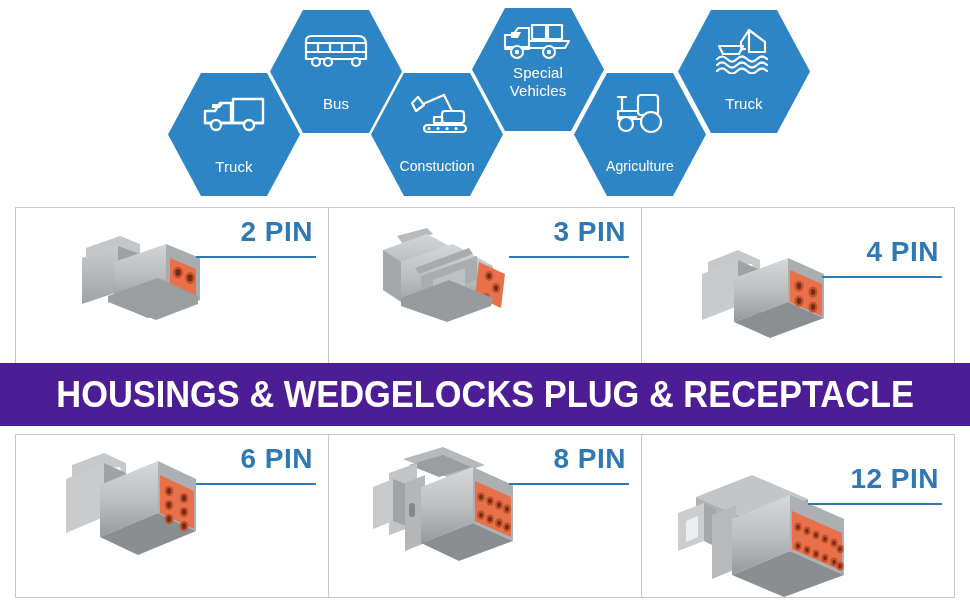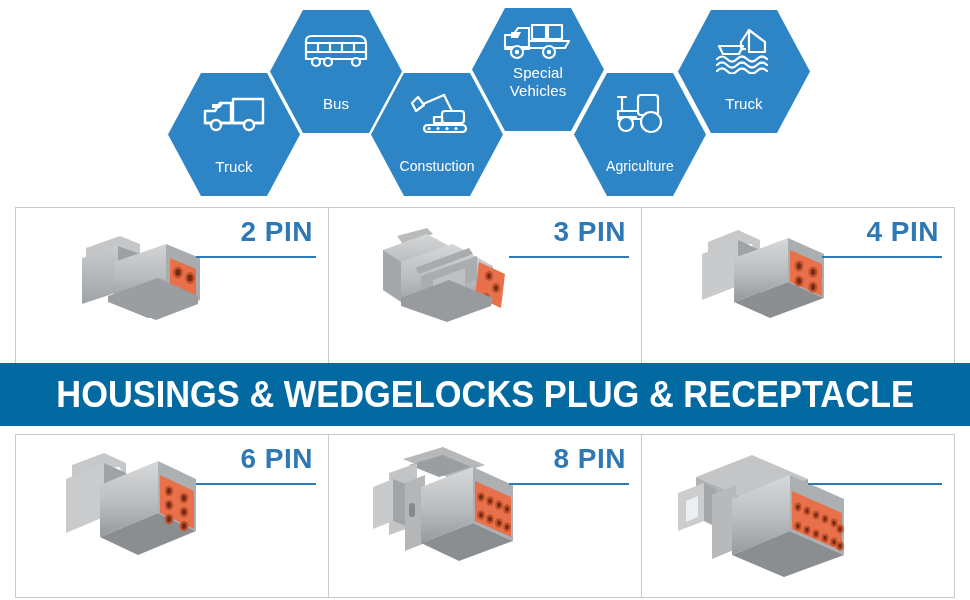--- a/index.html
+++ b/index.html
@@ -81,21 +81,21 @@
   #grid-bottom { top: 434px; height: 164px; }
 
   .cell {
     flex: 1 1 0;
     position: relative;
     box-sizing: border-box;
     border-right: 1px solid #c9c9c9;
     background: #ffffff;
     overflow: hidden;
   }
-  .cell:last-child { border-right: none; }
+  .cell:last-child { border-right: none; margin-top: 20px; }
 
   .pin-label {
     position: absolute;
     right: 15px;
     top: 8px;
     color: #2e78b5;
     font-size: 28px;
     font-weight: bold;
     letter-spacing: 0.5px;
     white-space: nowrap;
@@ -119,21 +119,21 @@
   }
   .connector svg { display: block; }
 
   
   .banner {
     position: absolute;
     left: 0;
     top: 363px;
     width: 970px;
     height: 63px;
-    background: #0369a1;
+    background: #4c1d95;
     display: flex;
     align-items: center;
     justify-content: center;
   }
   .banner-text {
     color: #ffffff;
     font-size: 37px;
     font-weight: bold;
     letter-spacing: 0px;
     white-space: nowrap;
@@ -468,15 +468,16 @@
         <ellipse cx="160" cy="89" rx="3.6" ry="4.4" fill="#c4512c"></ellipse>
         <ellipse cx="160" cy="89" rx="1.7" ry="2.3" fill="#6e2d18"></ellipse>
         <ellipse cx="169" cy="93" rx="3.6" ry="4.4" fill="#c4512c"></ellipse>
         <ellipse cx="169" cy="93" rx="1.7" ry="2.3" fill="#6e2d18"></ellipse>
         <ellipse cx="178" cy="97" rx="3.6" ry="4.4" fill="#c4512c"></ellipse>
         <ellipse cx="178" cy="97" rx="1.7" ry="2.3" fill="#6e2d18"></ellipse>
         <ellipse cx="184" cy="101" rx="3.6" ry="4.4" fill="#c4512c"></ellipse>
         <ellipse cx="184" cy="101" rx="1.7" ry="2.3" fill="#6e2d18"></ellipse>
       </svg>
     </div>
+    <span class="pin-label">12 PIN</span>
     <div class="pin-rule" style="width:134px;"></div>
   </div>
 </div>
 
 </body></html>

